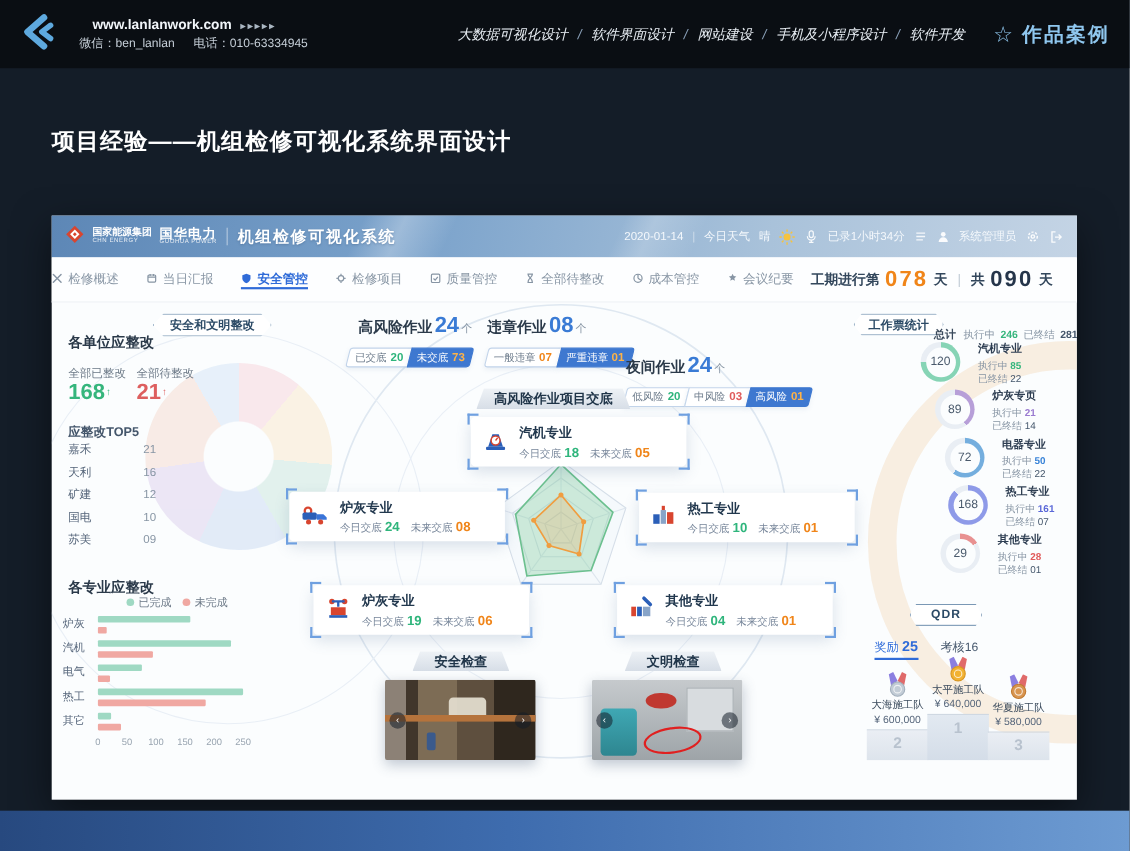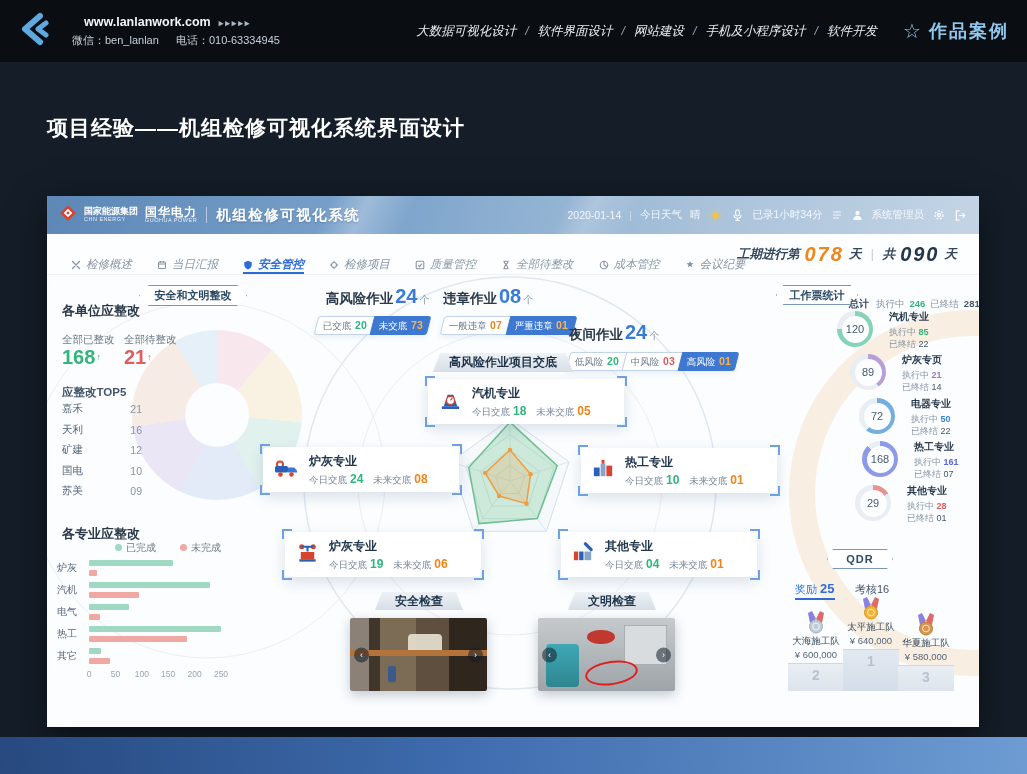--- a/index.html
+++ b/index.html
@@ -36,21 +36,21 @@
   .plogo-tx .cn{font-size:9px;font-weight:bold;}
   .plogo-tx .en{font-size:5.5px;color:#e8eef4;letter-spacing:.5px;}
   .plogo-tx.b2 .cn{font-size:12px;letter-spacing:1px;}
   .vdiv{width:1px;height:16px;background:rgba(255,255,255,.5);margin:0 9px;}
   .sys-title{font-size:14.5px;font-weight:bold;letter-spacing:1.5px;text-shadow:0 1px 2px rgba(30,60,100,.3);}
   .dash-top-right{margin-left:auto;display:flex;align-items:center;margin-right:12px;font-size:10.5px;color:#f4f8fc;gap:8px;white-space:nowrap;}
   .dash-top-right .pipe{color:rgba(255,255,255,.45);}
   .ticon{display:inline-flex;vertical-align:middle;}
 
   
-  .dash-tabs{height:40px;background:#fdfeff;display:flex;align-items:flex-end;padding-left:24px;position:relative;border-bottom:1px solid #eef2f6;font-style:italic;}
+  .dash-tabs{height:40px;background:#fdfeff;display:flex;align-items:center;padding-left:0;position:relative;border-bottom:1px solid #eef2f6;}
   .tab{display:flex;align-items:center;gap:5px;margin-right:25px;color:#8795a4;font-size:11.5px;cursor:pointer;border-bottom:2px solid transparent;}
   .tab.active{color:#2f6bd8;font-weight:bold;border-bottom-color:#2f6bd8;}
   .tab .tab-ic{display:inline-flex;}
   .schedule{position:absolute;right:22px;top:0;height:40px;display:flex;align-items:center;gap:5px;color:#33475c;font-size:12.5px;font-weight:bold;}
   .schedule .num{font-size:20px;letter-spacing:2px;}
   .schedule .cur{color:#f08519;}
   .schedule .tot{color:#25354a;}
   .schedule .sdiv{color:#c2ccd6;margin:0 4px;font-weight:normal;}
 
   
@@ -73,21 +73,21 @@
   
   .lp-units-title,.lp-majors-title{font-size:13px;font-weight:bold;color:#2b3a4a;}
   .lbl-sm{font-size:10.5px;color:#6b7886;}
   .big-green{font-size:20px;font-weight:bold;color:#35b57c;}
   .big-red{font-size:20px;font-weight:bold;color:#dd5f5f;}
   .up{font-size:9px;vertical-align:4px;margin-left:1px;}
   .lp-top5-title{font-size:11.5px;font-weight:bold;color:#44566b;}
   .top5-row{display:flex;justify-content:space-between;width:80px;height:20.5px;align-items:center;}
   .top5-row .nm{font-size:10.5px;color:#55657a;}
   .top5-row .vl{font-size:10.5px;color:#8795a4;}
-  .legend{display:flex;gap:24px;font-size:10px;color:#6b7886;align-items:center;}
+  .legend{display:flex;gap:10px;font-size:10px;color:#6b7886;align-items:center;}
   .dot{display:inline-block;width:7px;height:7px;border-radius:50%;margin-right:4px;}
   .bar-row{display:flex;height:22px;}
   .bar-cat{width:32px;font-size:10px;color:#55657a;line-height:22px;}
   .bars{flex:1;}
   .bar{height:6px;border-radius:1px;}
   .bar.done{background:#9fd9c3;margin-top:3px;}
   .bar.todo{background:#f0a8a2;margin-top:4px;}
   .bar-axis{position:relative;height:12px;}
   .bar-axis span{position:absolute;transform:translateX(-50%);font-size:8.5px;color:#98a4b0;top:2px;}
 

